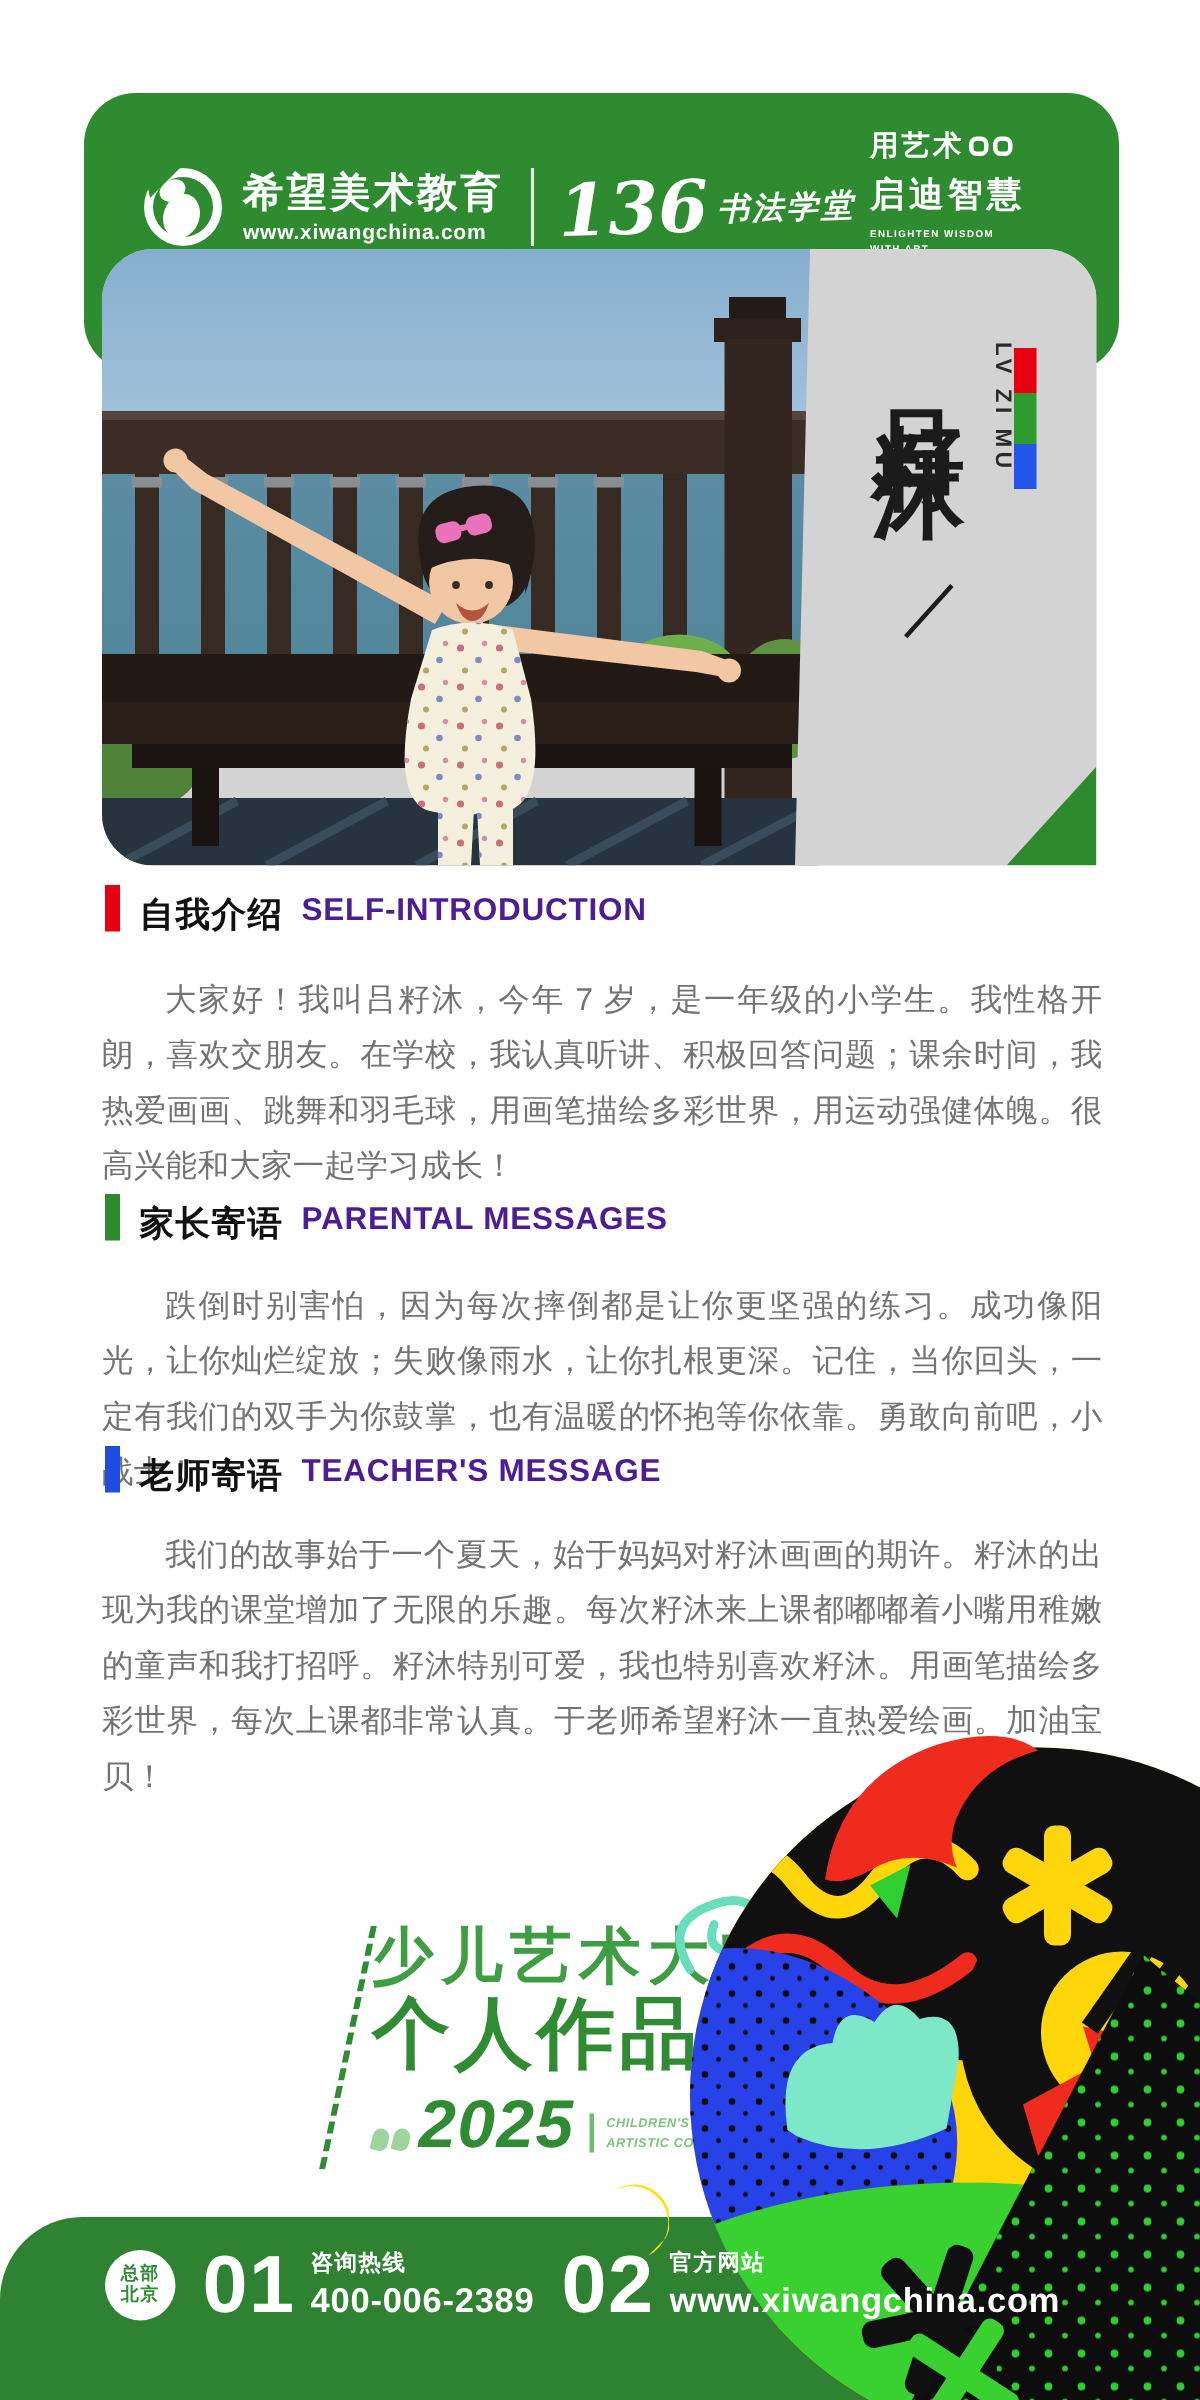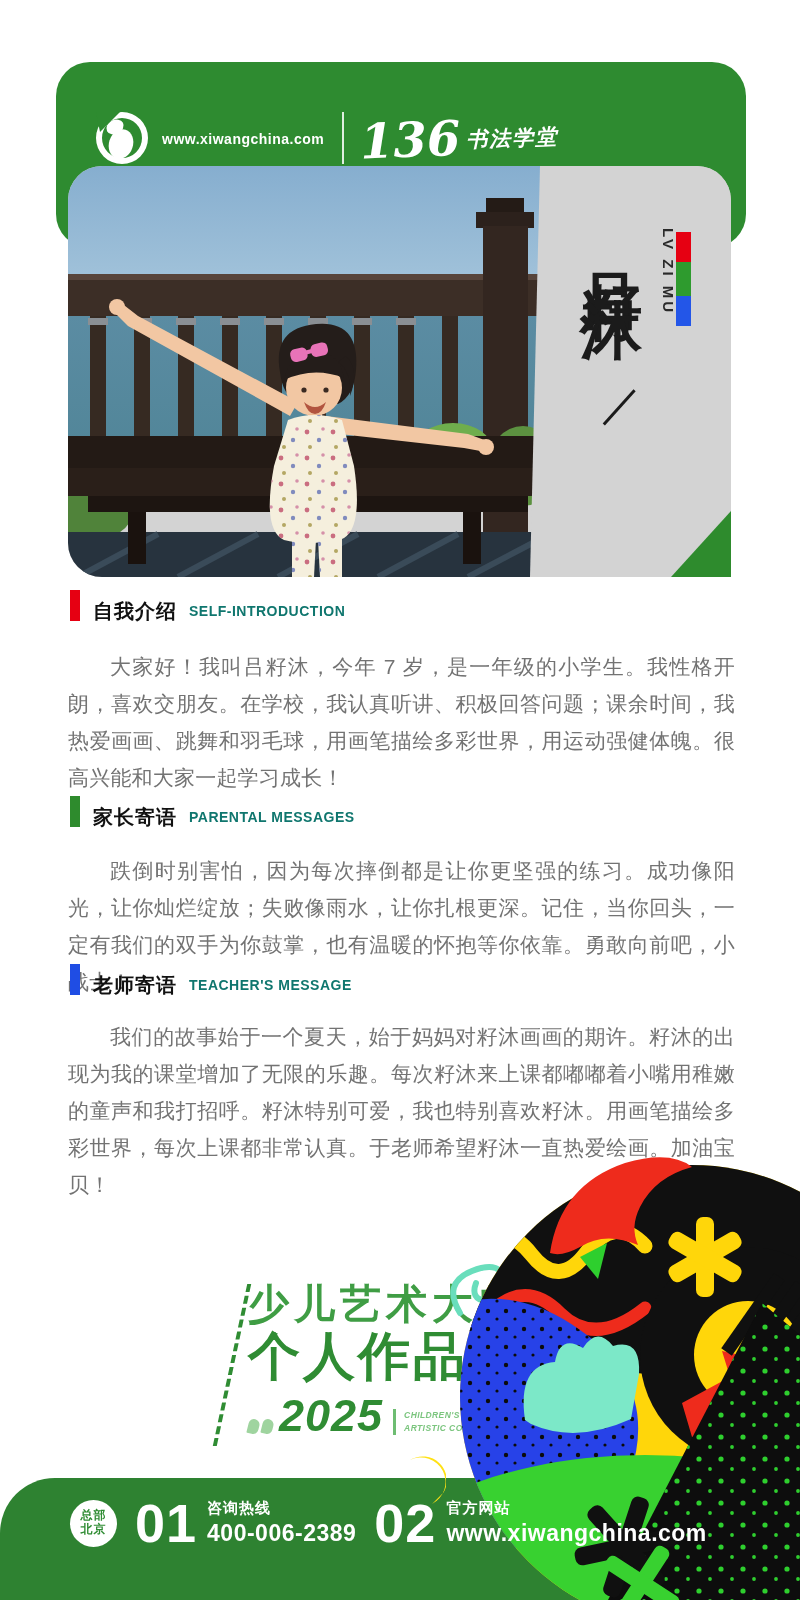--- a/index.html
+++ b/index.html
@@ -41,22 +41,22 @@
   .bar-green { height:34px; background:#2e9b2e; }
   .bar-blue { height:30px; background:#2356e8; }
   .name-slash { position:absolute; left:528px; top:240px; width:46px; height:2.5px; background:#1b1b1b;
     transform:rotate(-48deg); }
   .corner-triangle { position:absolute; right:0; bottom:0; width:60px; height:66px; background:#2e8b2d;
     clip-path:polygon(100% 0, 100% 100%, 0 100%); }
 
   
   .section-head { position:absolute; left:70px; display:flex; align-items:flex-end; }
   .accent-bar { width:10px; height:31px; margin-right:13px; }
-  .sec-title { font-size:20px; font-weight:900; color:#111; letter-spacing:1px; line-height:1; }
-  .sec-sub { font-size:14px; font-weight:700; color:#0f766e; letter-spacing:.5px; margin:0 0 2px 12px; }
+  .sec-title { font-size:23px; font-weight:900; color:#111; letter-spacing:1px; line-height:1; }
+  .sec-sub { font-size:21px; font-weight:700; color:#4c1d95; letter-spacing:.5px; margin:0 0 2px 12px; }
   .sec-body { position:absolute; left:68px; width:667px; font-size:21px; color:#737373;
     line-height:37px; text-align:justify; text-indent:2em; letter-spacing:.2px; }
   .h-self { top:590px; } .p-self { top:648px; }
   .h-parent { top:796px; } .p-parent { top:852px; }
   .h-teacher { top:964px; } .p-teacher { top:1018px; }
 
   
   .gallery-block { position:absolute; left:75px; top:1286px; width:160px; text-align:center; color:#2f8c33; }
   .gallery-icon { display:block; margin:0 auto; }
   .gallery-en { font-size:23px; font-weight:500; letter-spacing:3px; margin-top:10px; }
@@ -96,26 +96,39 @@
 
   <div class="green-header">
     <div class="hdr-row">
       <svg class="brand-mark" viewBox="0 0 56 56">
         <path d="M28 2 a26 26 0 1 0 0 52 a26 26 0 1 0 0 -52 M28 8 a20 20 0 1 1 0 40 a20 20 0 1 1 0 -40" fill="#ffffff" fill-rule="evenodd"></path>
         <ellipse cx="21" cy="17" rx="9" ry="7" fill="#ffffff" transform="rotate(-28 21 17)"></ellipse>
         <ellipse cx="27" cy="34" rx="12" ry="15" fill="#ffffff" transform="rotate(18 27 34)"></ellipse>
         <path d="M2 2 L26 2 L6 22 Z" fill="#2e8b30"></path>
       </svg>
       <div class="brand-txt">
+        <div class="brand-name">希望美术教育</div>
         <div class="brand-site">www.xiwangchina.com</div>
       </div>
       <div class="hdr-divider"></div>
       <div class="sub-brand">
         <span class="sub-brand-num">136</span>
         <span class="sub-brand-txt">书法学堂</span>
+      </div>
+    </div>
+    <div class="hdr-slogan">
+      <div class="slogan-l1">
+        <span>用艺术</span>
+        <span class="slogan-eye"></span>
+        <span class="slogan-eye"></span>
+      </div>
+      <div class="slogan-l2">启迪智慧</div>
+      <div class="slogan-en">
+        <div>ENLIGHTEN WISDOM</div>
+        <div>WITH ART</div>
       </div>
     </div>
   </div>
 
   <div class="photo-card">
     <svg class="photo-area" viewBox="0 0 478 411">
       <defs>
         <linearGradient id="sky" x1="0" y1="0" x2="0" y2="1">
           <stop offset="0" stop-color="#86aecf"></stop>
             <stop offset="1" stop-color="#a9c8dd"></stop>

